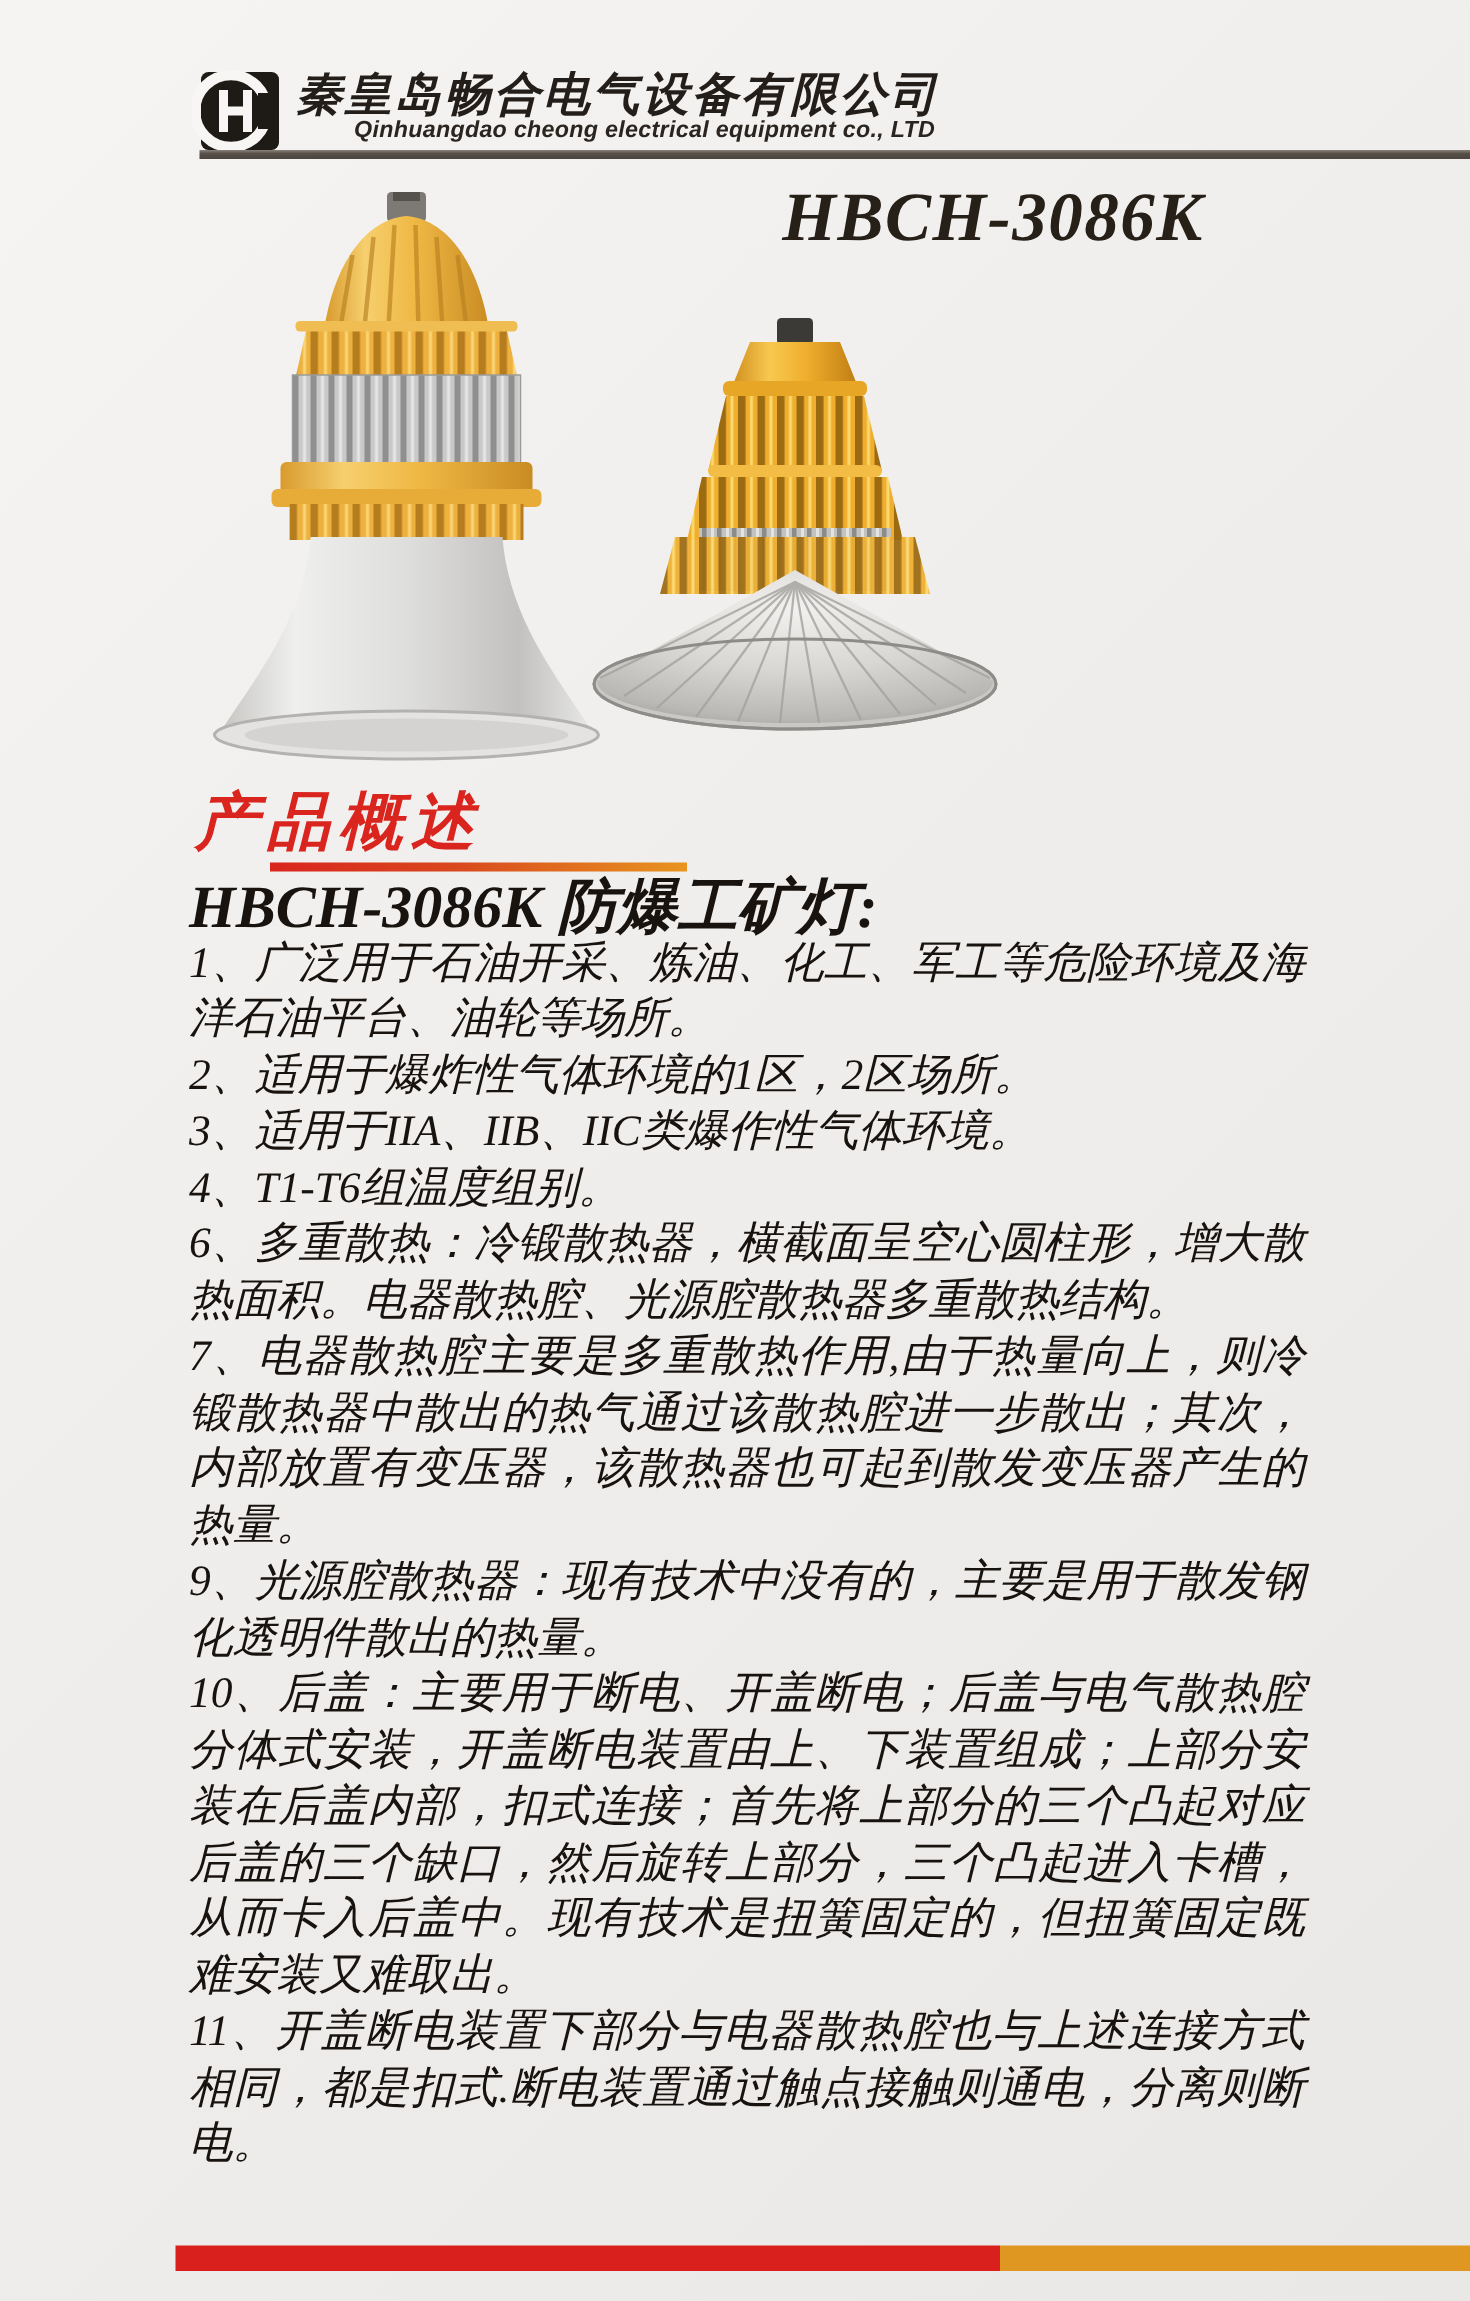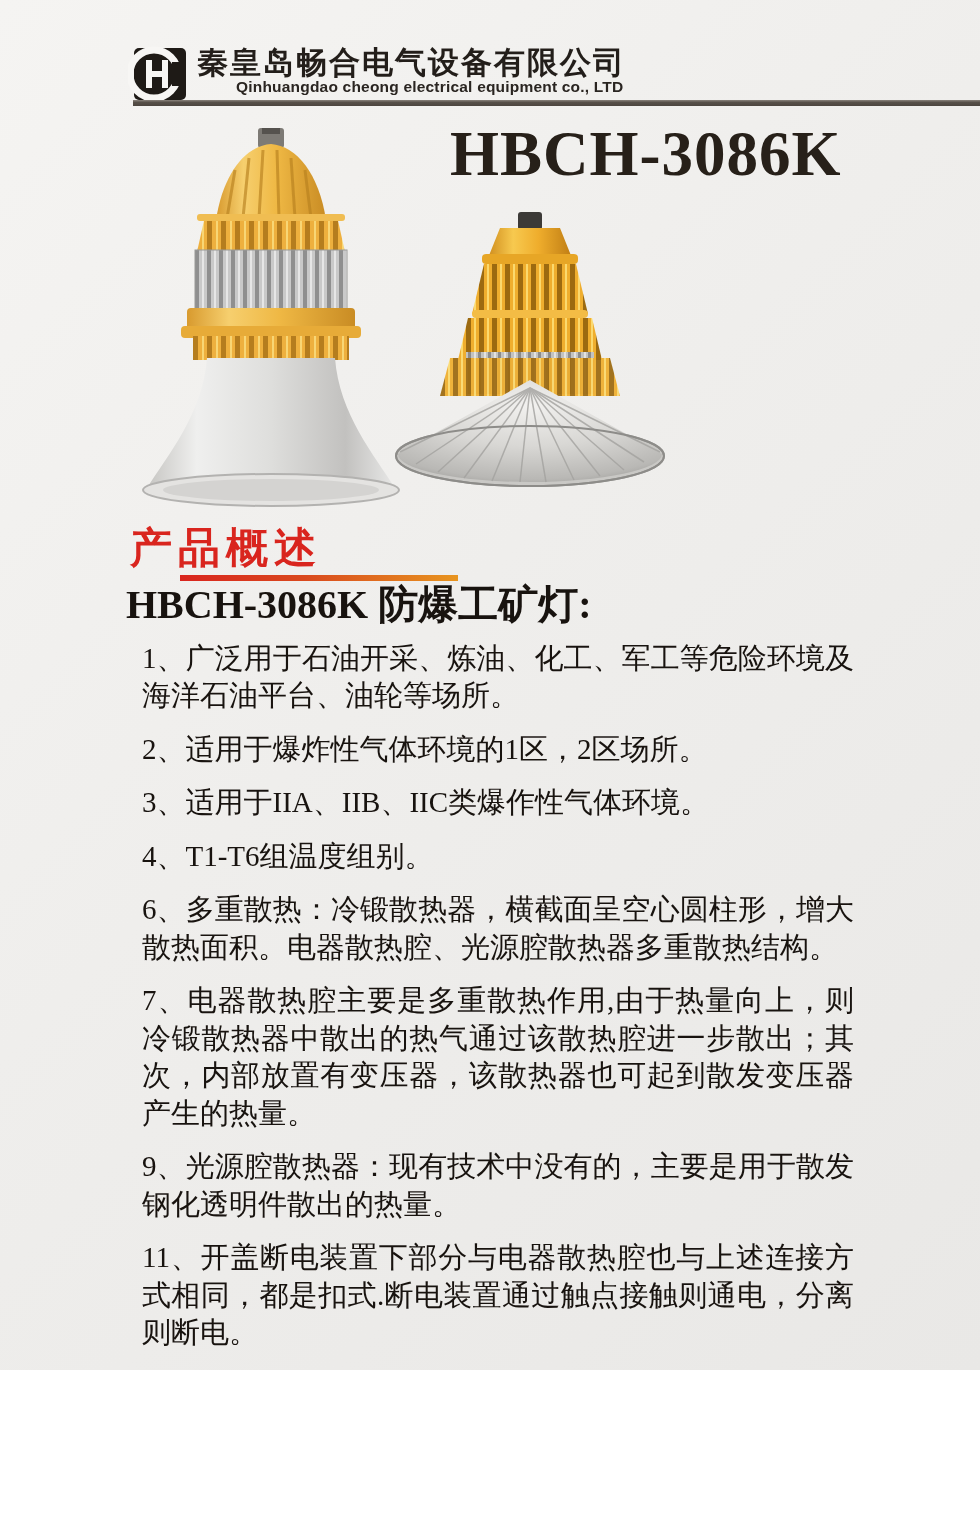--- a/index.html
+++ b/index.html
@@ -1,41 +1,42 @@
 <!DOCTYPE html>
 <html><head>
 <meta charset="utf-8">
 <style>
   html,body{margin:0;padding:0;}
   body{font-family:"Liberation Serif","DejaVu Serif",serif;}
   #page{
-    position:relative;width:980px;height:1370px;overflow:hidden;
+    position:relative;width:980px;height:1534px;overflow:hidden;
     background:linear-gradient(135deg,#f5f4f2 0%,#efeeec 45%,#e9e8e6 100%);
+    font-style:italic;
   }
   
   .logo-mark{position:absolute;left:128px;top:46px;width:58px;height:56px;}
   .company-cn{
     position:absolute;left:197px;top:42px;width:640px;
     font-family:"Liberation Sans","DejaVu Sans",sans-serif;
     font-size:31px;font-weight:bold;color:#231e1a;letter-spacing:2px;white-space:nowrap;
   }
   .company-en{
     position:absolute;left:198px;top:78px;width:640px;
     font-family:"Liberation Sans","DejaVu Sans",sans-serif;
     font-size:15.5px;font-weight:bold;color:#2a2521;letter-spacing:.2px;white-space:nowrap;margin-left:38px;
   }
   .header-rule{
     position:absolute;left:133px;top:100px;width:847px;height:6px;
     background:linear-gradient(180deg,#8a837c 0%,#575049 40%,#4c453f 100%);
   }
   
   .model-title{
-    position:absolute;left:450px;top:118px;width:470px;
+    position:absolute;left:427px;top:118px;width:470px;text-align:center;
     font-family:"Liberation Serif","DejaVu Serif",serif;
-    font-size:63px;font-weight:bold;color:#272019;letter-spacing:1px;white-space:nowrap;
+    font-size:46px;font-weight:bold;color:#272019;letter-spacing:1px;white-space:nowrap;
   }
   .product-name{
     position:absolute;left:440px;top:198px;width:500px;text-align:right;
     font-family:"Liberation Serif","DejaVu Serif",serif;
     font-size:44px;font-weight:bold;color:#15110d;letter-spacing:2px;white-space:nowrap;
   }
   
   .photo-left{position:absolute;left:123px;top:128px;width:297px;height:392px;}
   .photo-right{position:absolute;left:388px;top:212px;width:285px;height:302px;}
   
@@ -46,21 +47,21 @@
   .heading-underline{
     position:absolute;left:180px;top:575px;width:278px;height:6px;
     background:linear-gradient(90deg,#d9251e 0%,#d9491e 45%,#e8951f 100%);
   }
   .overview-body{
     position:absolute;left:126px;top:586px;width:744px;
     font-size:29px;line-height:37.5px;color:#18130f;
     text-align:justify;
   }
   .overview-body .intro{margin:0;font-weight:bold;font-size:40px;}
-  .overview-body p.body-item{margin:16px;}
+  .overview-body p.body-item{margin:0;}
   
   .bottom-bar{
     position:absolute;left:117px;top:1497px;width:863px;height:17px;
     background:linear-gradient(90deg,#d9201d 0%,#d9201d 63.7%,#df9722 63.7%,#df9722 100%);
   }
 </style>
 </head>
 <body>
 
 <div id="page">
@@ -201,19 +202,20 @@
   <div class="overview-body">
     <p class="intro">HBCH-3086K 防爆工矿灯:</p>
     <div>
         <p class="body-item">1、广泛用于石油开采、炼油、化工、军工等危险环境及海洋石油平台、油轮等场所。</p>
         <p class="body-item">2、适用于爆炸性气体环境的1区，2区场所。</p>
         <p class="body-item">3、适用于IIA、IIB、IIC类爆作性气体环境。</p>
         <p class="body-item">4、T1-T6组温度组别。</p>
         <p class="body-item">6、多重散热：冷锻散热器，横截面呈空心圆柱形，增大散热面积。电器散热腔、光源腔散热器多重散热结构。</p>
         <p class="body-item">7、电器散热腔主要是多重散热作用,由于热量向上，则冷锻散热器中散出的热气通过该散热腔进一步散出；其次，内部放置有变压器，该散热器也可起到散发变压器产生的热量。</p>
         <p class="body-item">9、光源腔散热器：现有技术中没有的，主要是用于散发钢化透明件散出的热量。</p>
+        <p class="body-item">10、后盖：主要用于断电、开盖断电；后盖与电气散热腔分体式安装，开盖断电装置由上、下装置组成；上部分安装在后盖内部，扣式连接；首先将上部分的三个凸起对应后盖的三个缺口，然后旋转上部分，三个凸起进入卡槽，从而卡入后盖中。现有技术是扭簧固定的，但扭簧固定既难安装又难取出。</p>
         <p class="body-item">11、开盖断电装置下部分与电器散热腔也与上述连接方式相同，都是扣式.断电装置通过触点接触则通电，分离则断电。</p>
       </div>
   </div>
 
   <div class="bottom-bar"></div>
 
 </div>
 
 </body></html>

